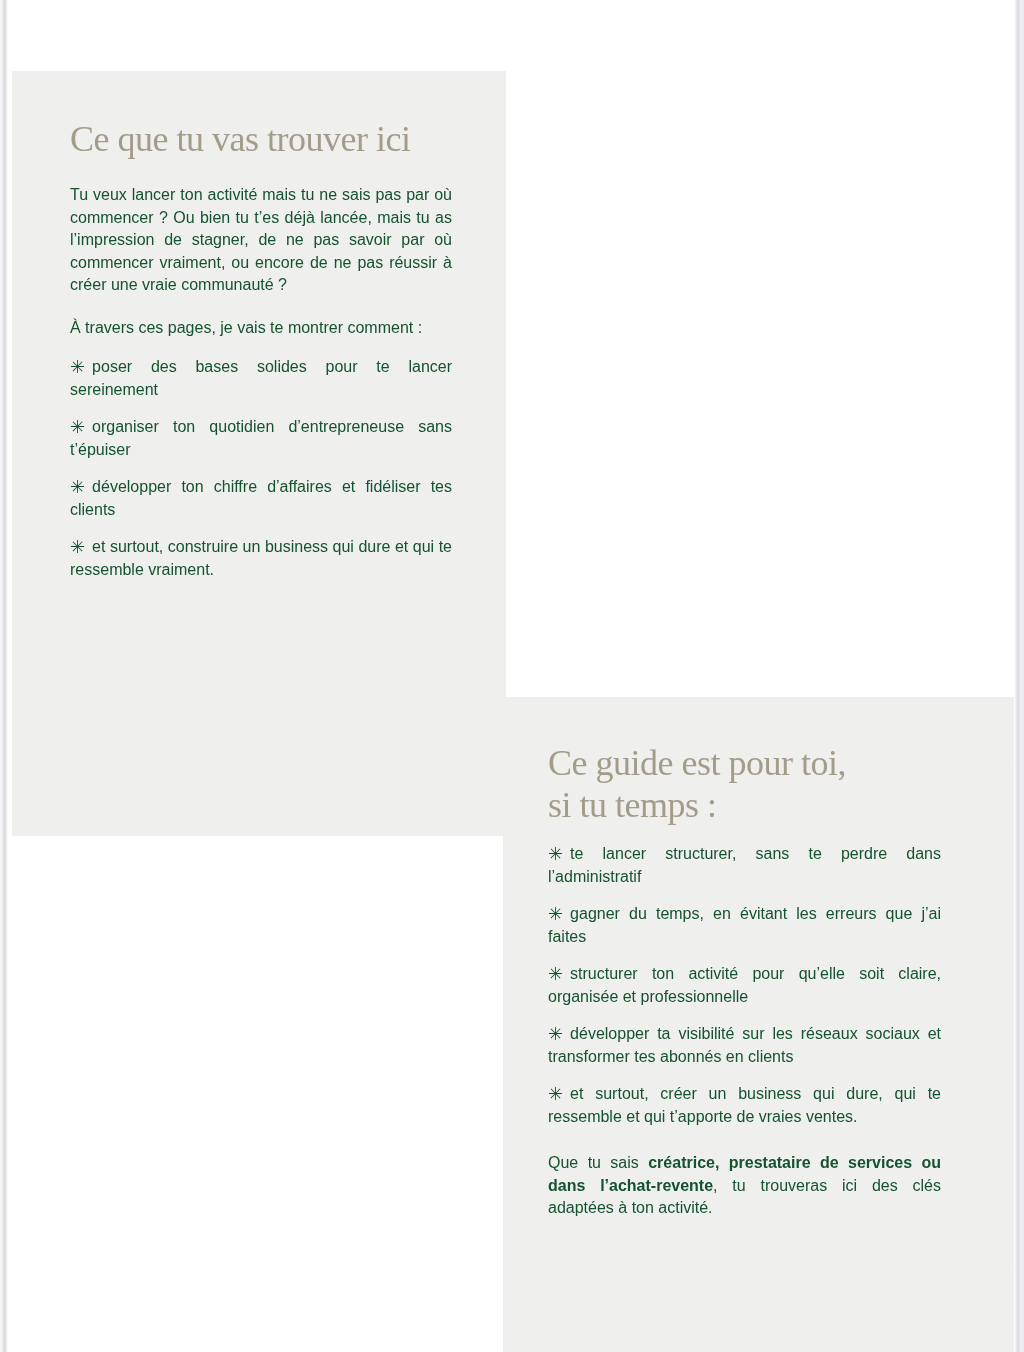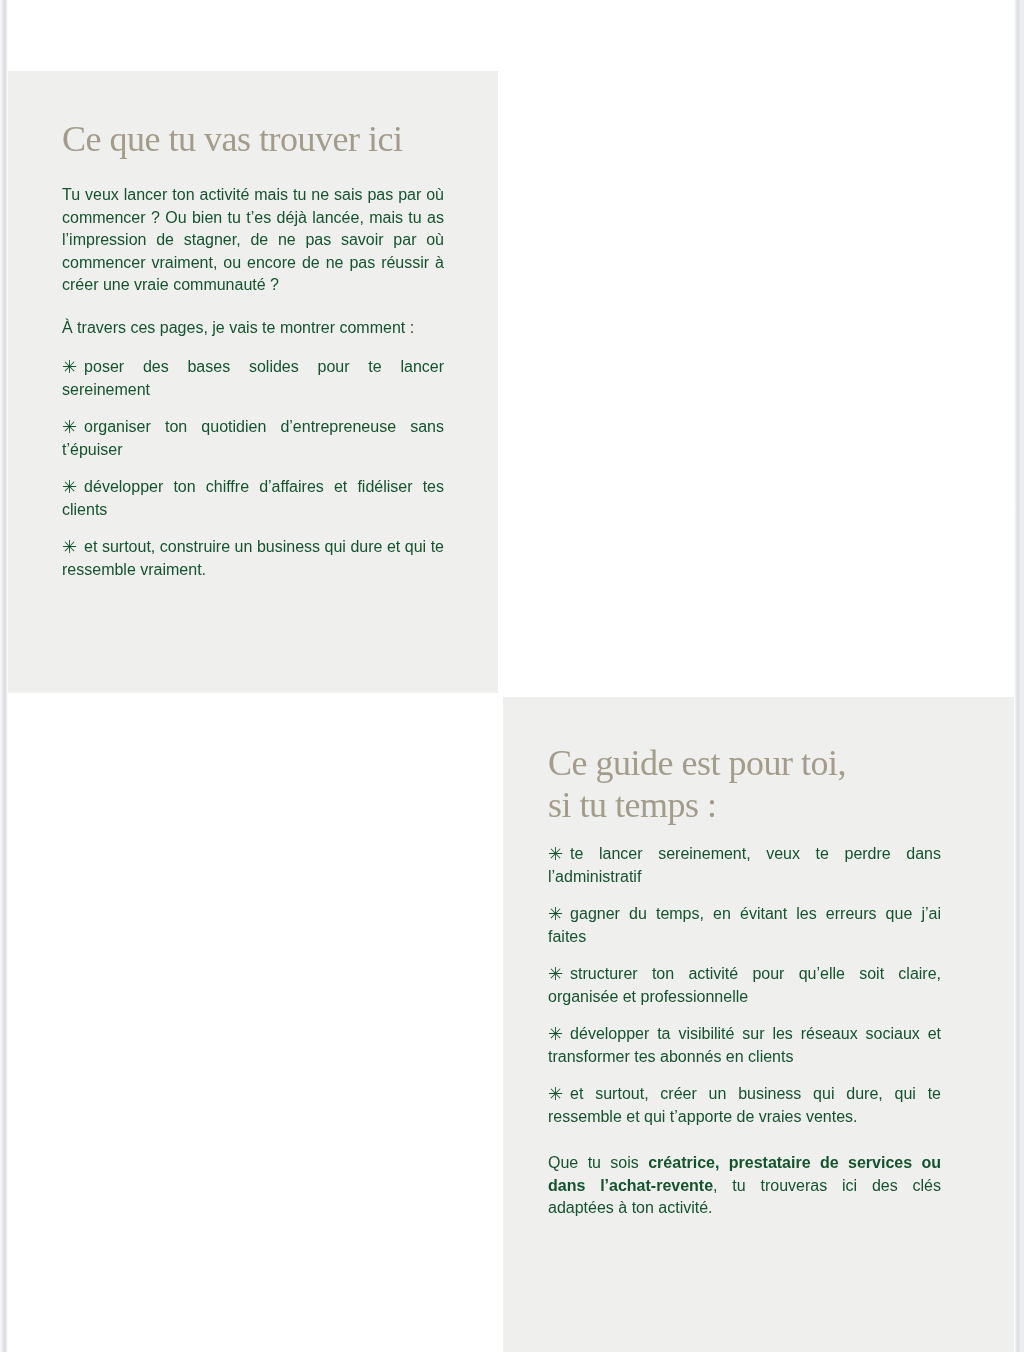--- a/index.html
+++ b/index.html
@@ -30,24 +30,24 @@
     right: 0;
     width: 10px;
     background: linear-gradient(to right, #ffffff 0%, #d9dade 40%, #eef0f4 70%, #e7e9ee 100%);
   }
   .panel {
     position: absolute;
     background: #efefed;
     box-sizing: border-box;
   }
   .panel-1 {
-    left: 4px;
+    left: 12px;
     top: 71px;
     width: 494px;
-    height: 622px;
+    height: 765px;
     padding: 47px 54px 0 58px;
   }
   .panel-2 {
     left: 503px;
     top: 697px;
     width: 513px;
     height: 840px;
     padding: 45px 75px 0 45px;
   }
   .panel-title {
@@ -111,24 +111,24 @@
 
   <p class="body-text bullet"><span class="star">✳</span><span>développer ton chiffre d’affaires et fidéliser tes clients</span></p>
 
 
   <p class="body-text bullet"><span class="star">✳</span><span>et surtout, construire un business qui dure et qui te ressemble vraiment.</span></p>
 </section>
 
 <section class="panel panel-2">
   <h1 class="panel-title"><span>Ce guide est pour toi,</span><br><span>si tu temps :</span></h1>
 
-  <p class="body-text bullet"><span class="star">✳</span><span>te lancer sereinement, veux te perdre dans l’administratif</span></p>
+  <p class="body-text bullet"><span class="star">✳</span><span>te lancer structurer, sans te perdre dans l’administratif</span></p>
 
   <p class="body-text bullet"><span class="star">✳</span><span>gagner du temps, en évitant les erreurs que j’ai faites</span></p>
 
   <p class="body-text bullet"><span class="star">✳</span><span>structurer ton activité pour qu’elle soit claire, organisée et professionnelle</span></p>
 
   <p class="body-text bullet"><span class="star">✳</span><span>développer ta visibilité sur les réseaux sociaux et transformer tes abonnés en clients</span></p>
 
   <p class="body-text bullet"><span class="star">✳</span><span>et surtout, créer un business qui dure, qui te ressemble et qui t’apporte de vraies ventes.</span></p>
 
-  <p class="body-text closing"><span>Que tu sois </span><strong>créatrice, prestataire de services ou dans l’achat-revente</strong><span>, tu trouveras ici des clés adaptées à ton activité.</span></p>
+  <p class="body-text closing"><span>Que tu sais </span><strong>créatrice, prestataire de services ou dans l’achat-revente</strong><span>, tu trouveras ici des clés adaptées à ton activité.</span></p>
 </section>
 
 </body></html>

